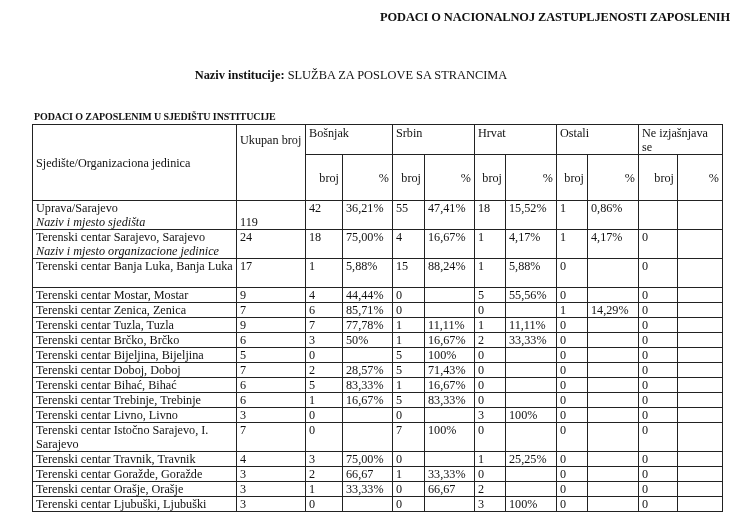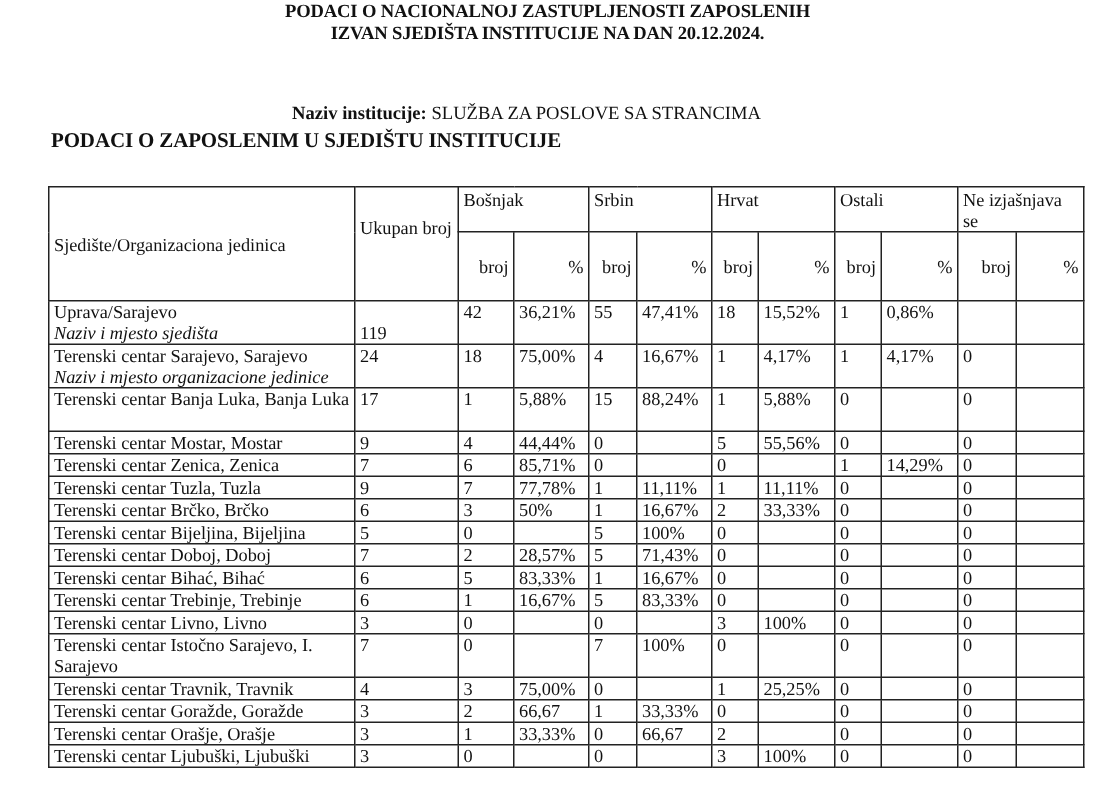--- a/index.html
+++ b/index.html
@@ -5,56 +5,55 @@
   html, body { margin: 0; padding: 0; background: #ffffff; }
   body {
     width: 733px; height: 530px; overflow: hidden; position: relative;
     font-family: "Liberation Serif", "DejaVu Serif", serif; color: #111;
   }
   .cutoff {
     position: absolute; left: 58px; top: -9px; font-size: 12px; color: #333;
     letter-spacing: 1px;
   }
   .title {
-    position: absolute; left: 0; width: 730px; top: 0; text-align: center;
+    position: absolute; left: 0; width: 730px; top: 10px; text-align: right;
     font-weight: bold; font-size: 12.4px; line-height: 14.5px; letter-spacing: -0.1px;
   }
   .institution {
     position: absolute; left: 0; width: 702px; top: 68px; text-align: center;
     font-weight: bold; font-size: 12.4px;
   }
   .section-title {
-    position: absolute; left: 34px; top: 88px; font-weight: bold; font-size: 14px;
+    position: absolute; left: 34px; top: 110px; font-weight: bold; font-size: 10px;
     line-height: 13.5px; letter-spacing: -0.1px;
   }
   table {
     position: absolute; left: 32px; top: 124px; border-collapse: collapse;
     font-size: 12.2px; table-layout: fixed;
   }
   td, th {
     border: 1px solid #222; padding: 0 3px; vertical-align: top; font-weight: normal;
     text-align: left; line-height: 14px; overflow: hidden;
   }
   th.cat { height: 26px; padding-top: 1px; }
   th.sub { height: 45px; text-align: right; vertical-align: middle; }
   th.unit { vertical-align: middle; text-align: left; }
-  th.total { vertical-align: top; padding-top: 20px; }
+  th.total { vertical-align: top; padding-top: 8px; }
   td.name { white-space: normal; }
   .italic { font-style: italic; }
   tr.r-tall td { height: 28px; }
   tr.r-norm td { height: 13px; }
 </style>
 </head>
 <body>
 
 <div class="cutoff">· · · ·</div>
 
 <div class="title">
   <div>PODACI O NACIONALNOJ ZASTUPLJENOSTI ZAPOSLENIH</div>
-  <div>IZVAN SJEDIŠTA INSTITUCIJE NA DAN 20.12.2024.</div>
 </div>
 
 <div class="institution">
   <span>Naziv institucije:</span>
   <span style="font-weight:normal;">SLUŽBA ZA POSLOVE SA STRANCIMA</span>
 </div>
 
 <div class="section-title">
   <div>PODACI O ZAPOSLENIM U SJEDIŠTU INSTITUCIJE</div>
 </div>

